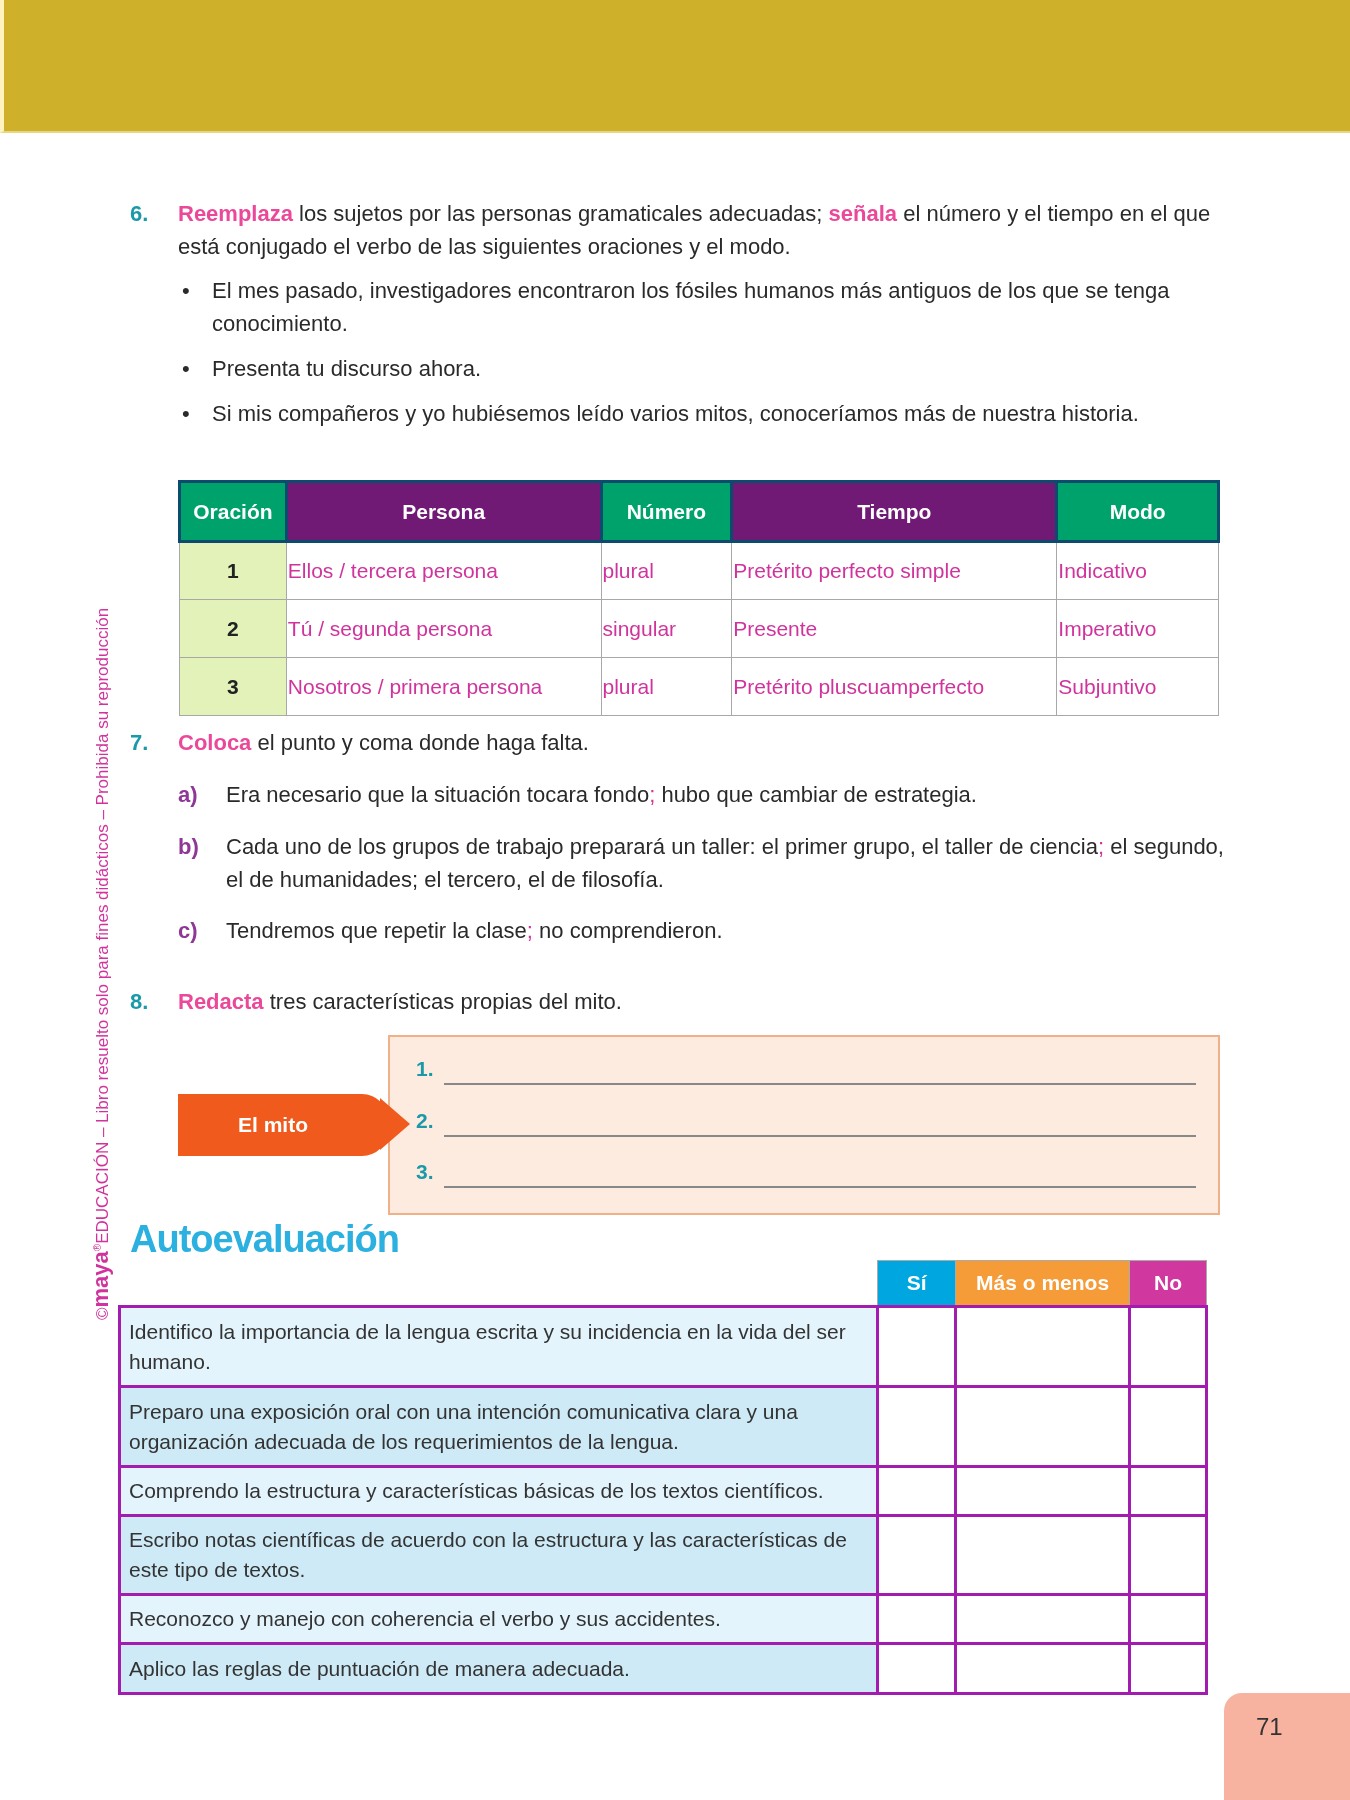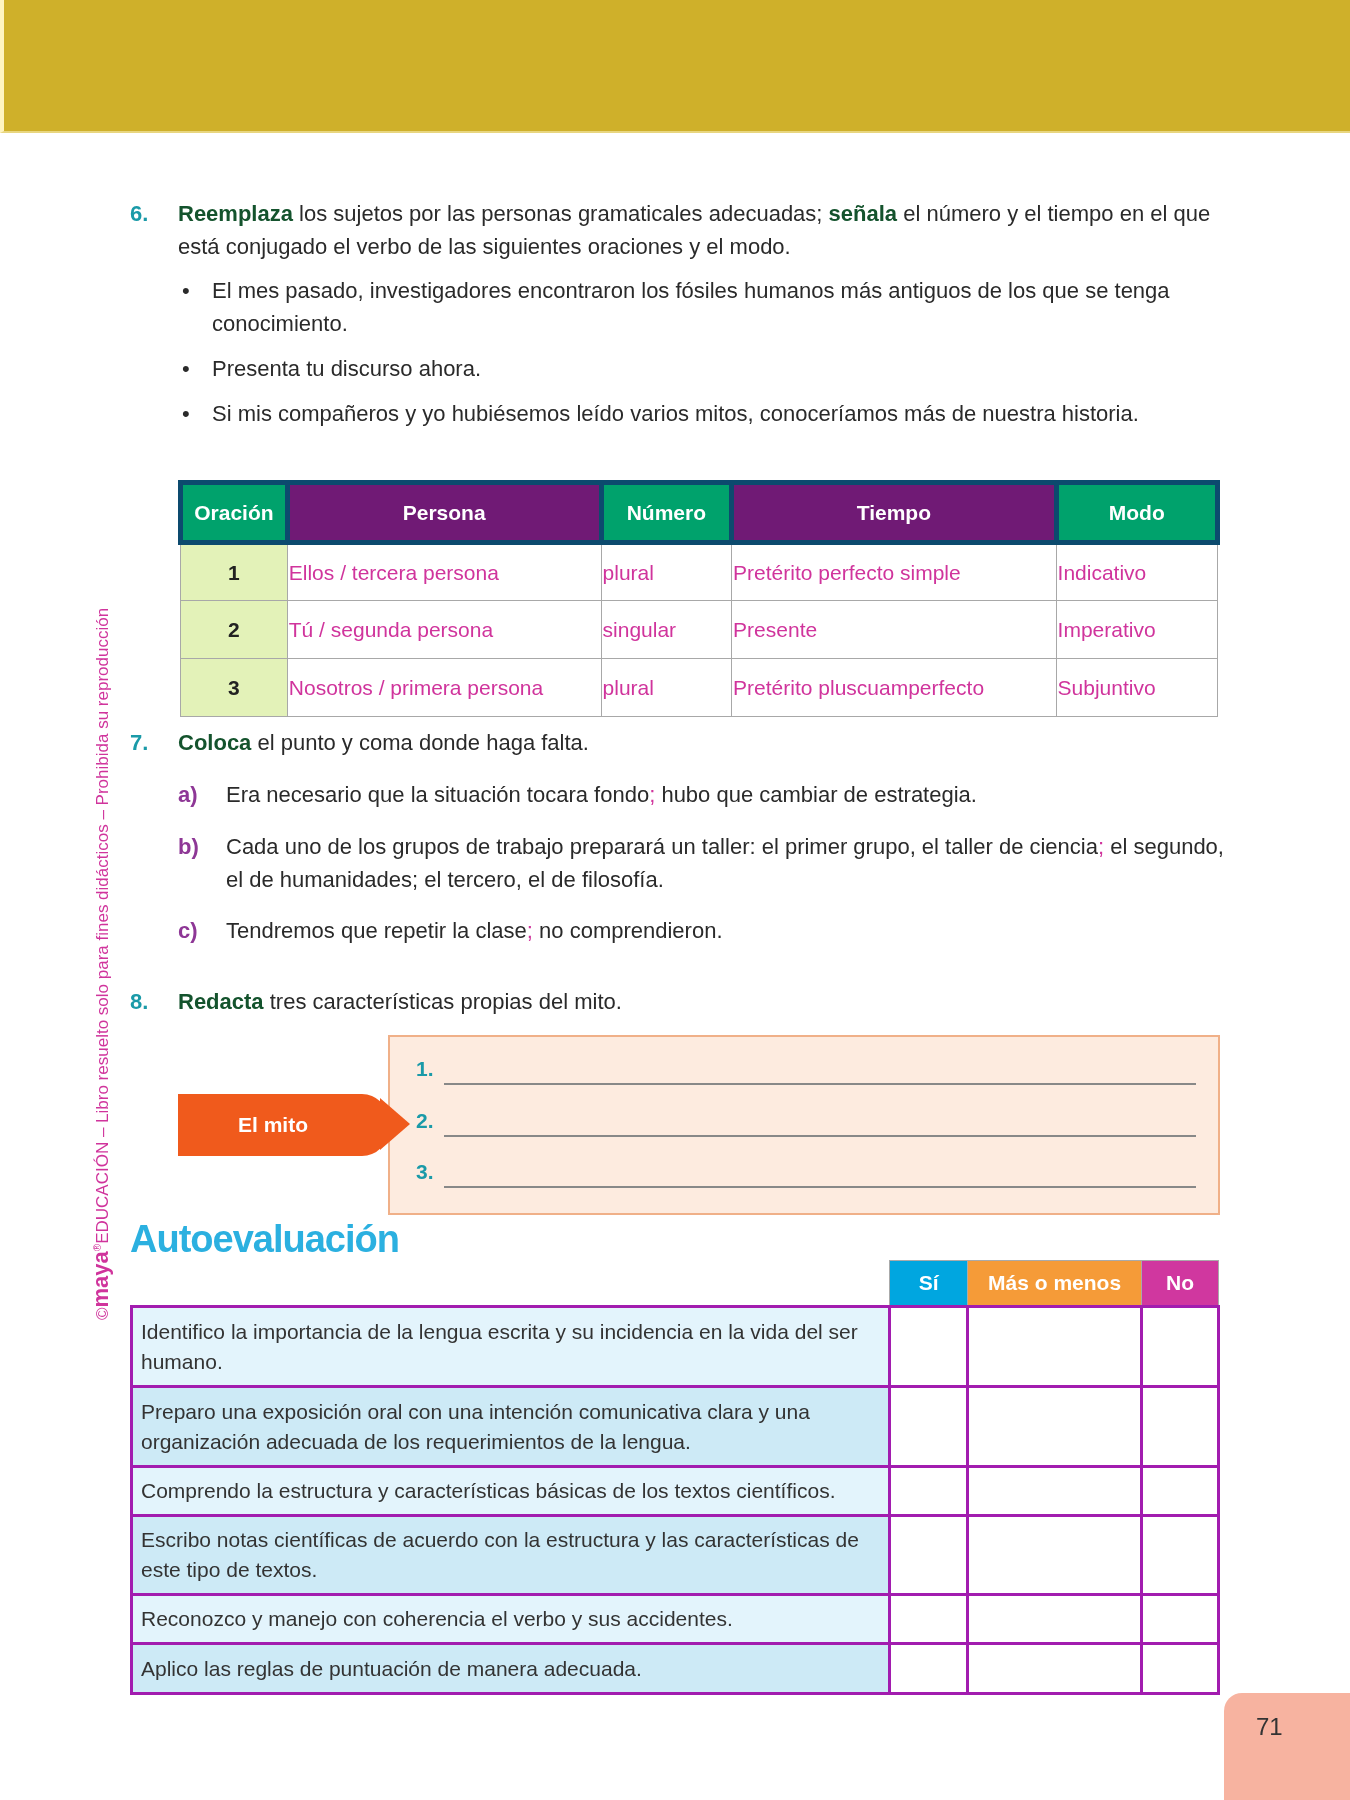--- a/index.html
+++ b/index.html
@@ -7,47 +7,47 @@
          font-family: "Liberation Sans", sans-serif; color: #2a2a2a; }
   .topbar { position: absolute; left: 0; top: 0; width: 1350px; height: 133px; background: #cfb02a;
             border-left: 4px solid #fff4c0; border-bottom: 2px solid #e8d680; }
   .sidebar-text { position: absolute; left: 88px; top: 1320px; transform-origin: left top; transform: rotate(-90deg);
                   white-space: nowrap; font-size: 17px; color: #d0349c; }
   .sidebar-text .brand { font-weight: bold; font-size: 22px; }
   .sidebar-text sup { font-size: 10px; }
   .q { position: absolute; left: 130px; font-size: 22px; line-height: 33px; width: 1090px; }
   .q .num { color: #1a9aa8; font-weight: bold; position: absolute; left: 0; }
   .q .body { margin-left: 48px; }
-  .q b { font-weight: bold; color: #14532d; }
+  .q b { font-weight: bold; color: #ec4899; }
   .bullets { position: absolute; left: 178px; width: 1040px; font-size: 22px; line-height: 33px; }
   .bullets .bi { position: relative; padding-left: 34px; margin-bottom: 12px; }
   .bullets .bi::before { content: "•"; position: absolute; left: 4px; top: 0; }
   table { border-collapse: collapse; }
   .ot { position: absolute; left: 178px; top: 480px; width: 1042px; font-size: 21px; }
-  .ot th { height: 60px; color: #fff; font-weight: bold; border: 5px solid #0c4a6e; }
+  .ot th { height: 60px; color: #fff; font-weight: bold; border: 3px solid #0c4a6e; }
   .ot th.dg { background: #00a26c; }
   .ot th.lg { background: #701a75; }
   .ot td { border: 1px solid #a8a8a8; color: #d0349c; padding-left: 1px; height: 58px; }
   .ot td.idx { background: #e3f2b8; color: #222; font-weight: bold; text-align: center; padding: 0; }
   .sub { position: absolute; left: 178px; width: 1050px; font-size: 22px; line-height: 33px; }
   .sub .lbl { position: absolute; left: 0; color: #8e3796; font-weight: bold; }
   .sub .txt { margin-left: 48px; }
   .mark { color: #d0349c; }
   .mito-box { position: absolute; left: 388px; top: 1035px; width: 832px; height: 180px; background: #fdebdf;
               border: 2px solid #f0b088; }
   .mito-line { position: absolute; left: 26px; width: 780px; height: 30px; font-size: 21px; font-weight: bold; color: #1a9aa8; }
   .mito-line .ln { position: absolute; left: 28px; right: 0; bottom: 2px; border-bottom: 2px solid #888; }
   .mito-tag { position: absolute; left: 178px; top: 1094px; width: 210px; height: 62px; background: #f05a1c; color: #fff;
               font-weight: bold; font-size: 21px; display: flex; align-items: center; padding-left: 60px;
               border-radius: 0 26px 26px 0; }
   .mito-arrow { position: absolute; left: 380px; top: 1098px; width: 0; height: 0;
                 border-top: 26px solid transparent; border-bottom: 26px solid transparent; border-left: 30px solid #f05a1c; }
   .auto-title { position: absolute; left: 130px; top: 1218px; font-size: 38px; font-weight: bold; color: #2bb0e0;
                 letter-spacing: -1px; }
-  .at { position: absolute; left: 130px; top: 1260px; width: 1090px; font-size: 21px; }
+  .at { position: absolute; left: 118px; top: 1260px; width: 1090px; font-size: 21px; }
   .at th { height: 46px; color: #fff; font-weight: bold; border: 1px solid #aaa; }
   .at th.blank { border: none; border-bottom: 2px solid #aaa; background: transparent; }
   .at td { border: 3px solid #a21caf; }
   .at td.desc { padding: 8px 8px; line-height: 30px; color: #333; }
   .at tr.r1 td.desc { background: #e3f4fc; }
   .at tr.r2 td.desc { background: #cdeaf6; }
   .pg { position: absolute; left: 1224px; top: 1693px; width: 126px; height: 107px; background: #f7b3a0;
         border-radius: 18px 0 0 0; font-size: 24px; color: #333; padding: 20px 0 0 32px; }
 </style>
 </head>

